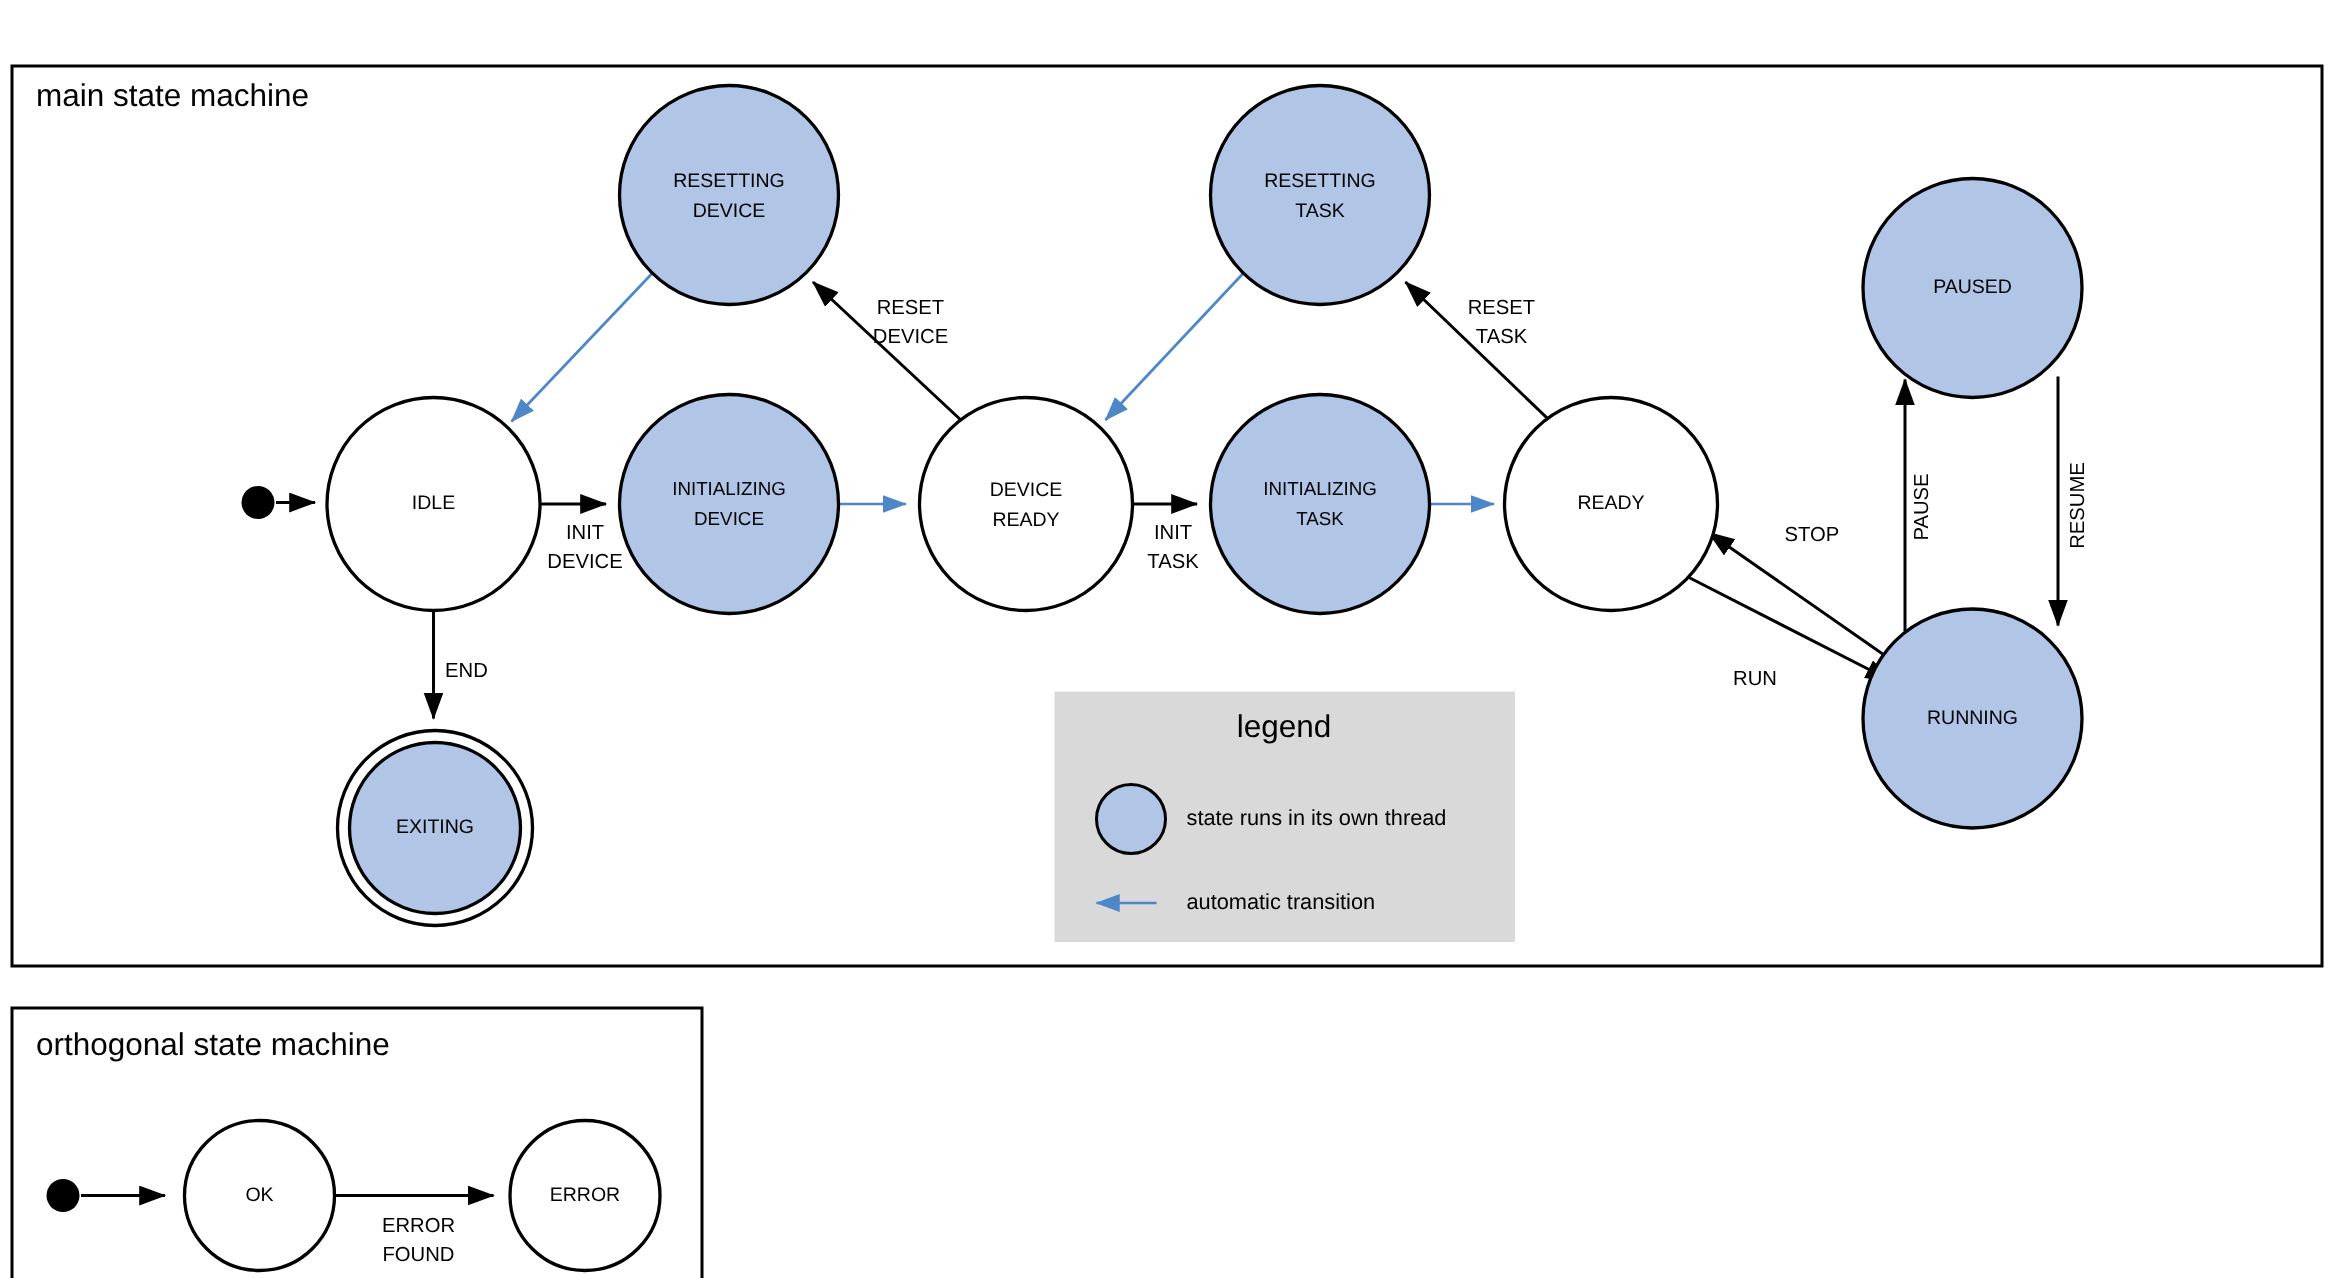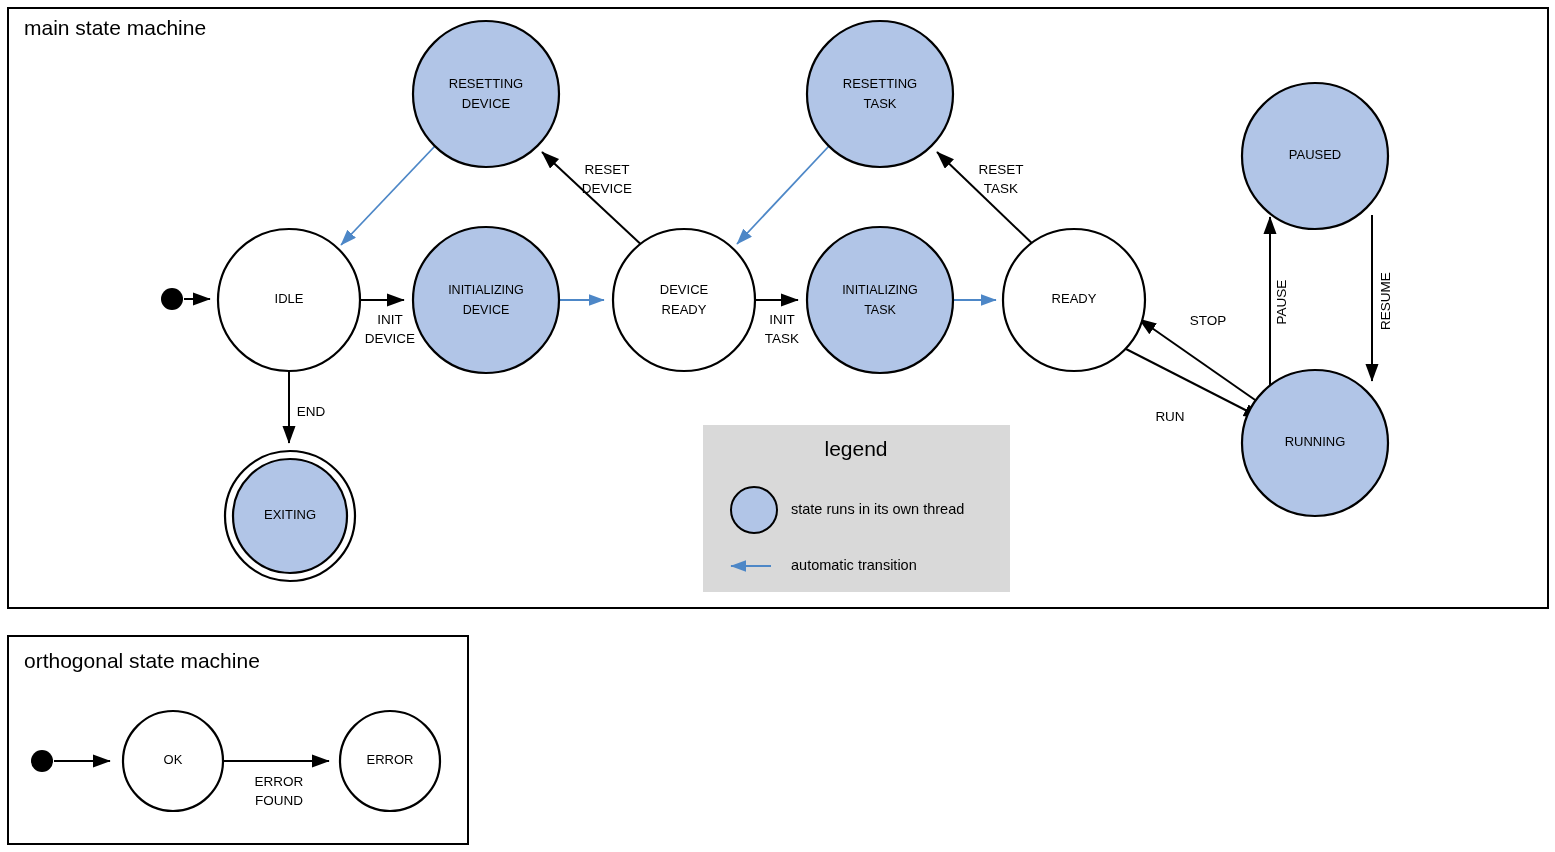--- a/index.html
+++ b/index.html
@@ -1,17 +1,17 @@
 <!DOCTYPE html>
 <html><head>
 <meta charset="utf-8">
 <style>
   html,body{margin:0;padding:0;background:#ffffff;}
   body{width:1555px;height:852px;font-family:"Liberation Sans",sans-serif;color:#000;overflow:hidden;}
-  #root{position:relative;width:1555px;height:804px;}
+  #root{position:relative;width:1555px;height:804px;margin-top:36px;}
   svg#diagram{position:absolute;left:0;top:0;width:1555px;height:852px;}
   .frame{fill:none;stroke:#000000;stroke-width:2;}
   .state-circle{fill:#ffffff;stroke:#000000;stroke-width:2.2;}
   .state-circle.threaded{fill:#b1c5e7;}
   .final-outer{fill:#ffffff;stroke:#000000;stroke-width:2.2;}
   .start-dot{fill:#000000;stroke:none;}
   .edge{stroke:#000000;stroke-width:2;fill:none;}
   .edge.auto{stroke:#4d87c7;stroke-width:1.8;}
   .state-label{font-family:"Liberation Sans",sans-serif;font-size:13px;fill:#000;text-anchor:middle;dominant-baseline:middle;}
   .state-label.small{font-size:12.5px;}

